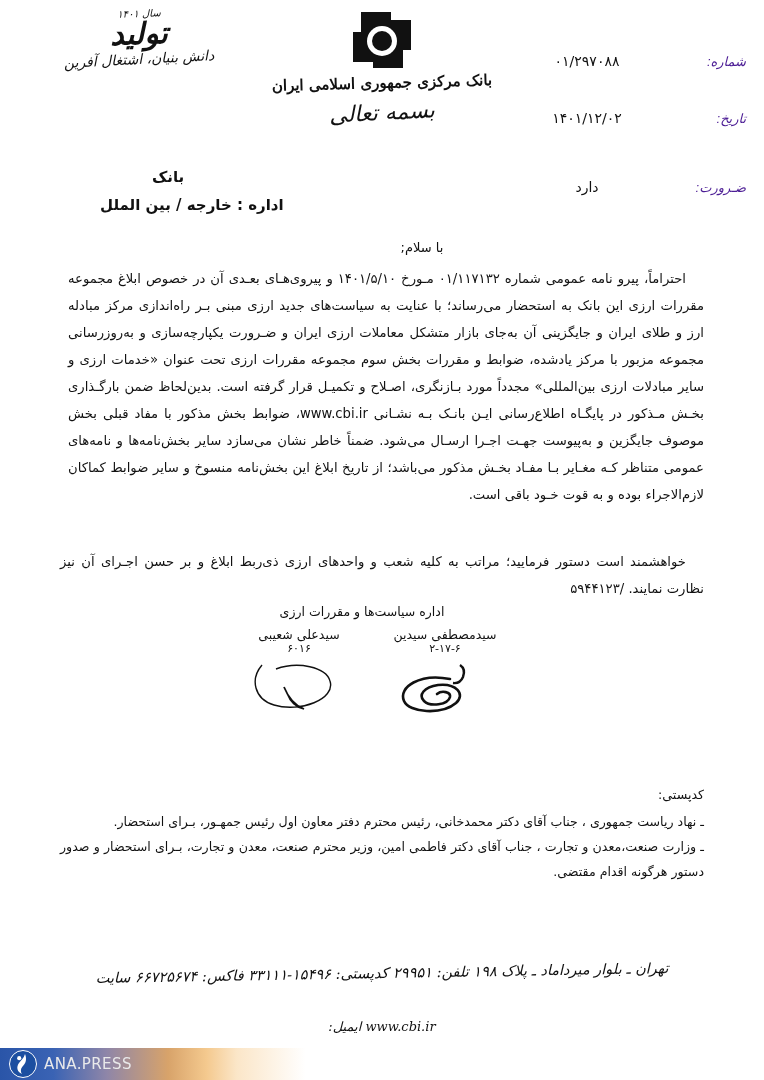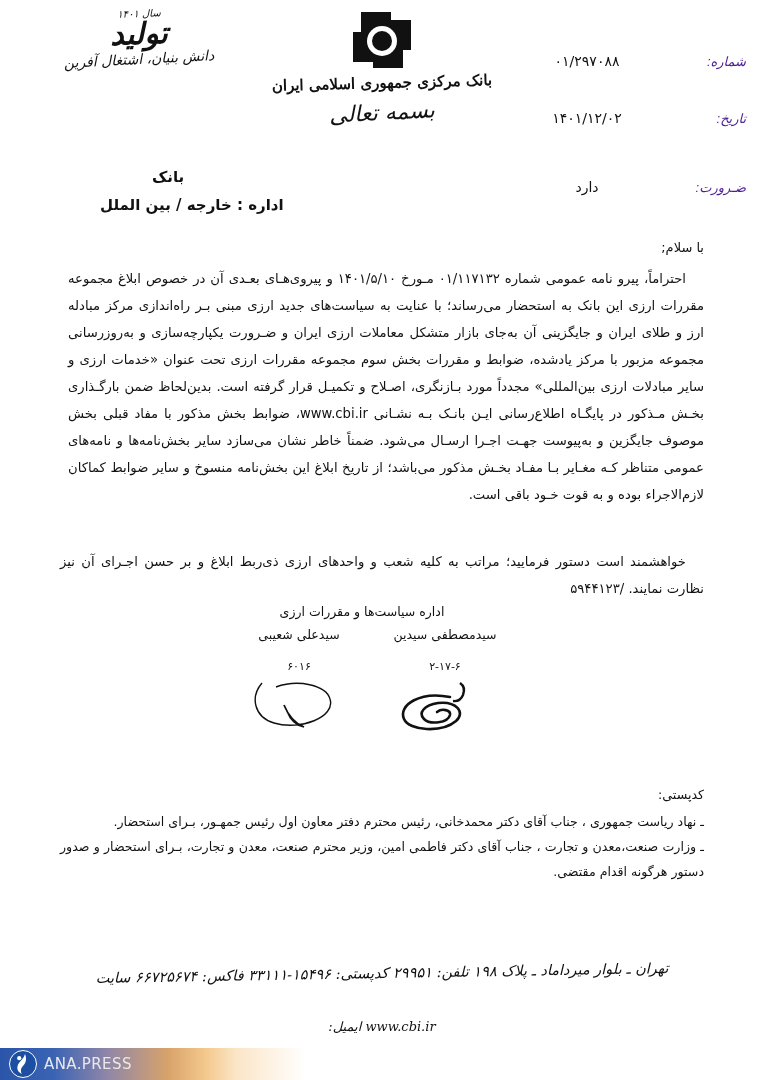--- a/index.html
+++ b/index.html
@@ -183,21 +183,21 @@
     text-align: left;
     padding-left: 40px;
   }
 
   
   .salutation {
     position: absolute;
     top: 240px;
     right: 60px;
     left: 60px;
-    text-align: right;
+    text-align: center;
     font-size: 13px;
     color: #111;
     padding-left: 80px;
   }
 
   .body-text {
     position: absolute;
     top: 265px;
     right: 60px;
     left: 60px;
@@ -251,21 +251,21 @@
     text-align: center;
   }
   .sig-name {
     font-size: 12.5px;
     color: #111;
     white-space: nowrap;
   }
   .sig-code {
     font-size: 11px;
     color: #111;
-    margin-top: 18px;
+    margin-top: 0;
     letter-spacing: 0.5px;
   }
   .sig-mark {
     height: 62px;
     margin-top: 2px;
     position: relative;
   }
   .sig-mark svg { display: block; margin: 0 auto; }
 
   

